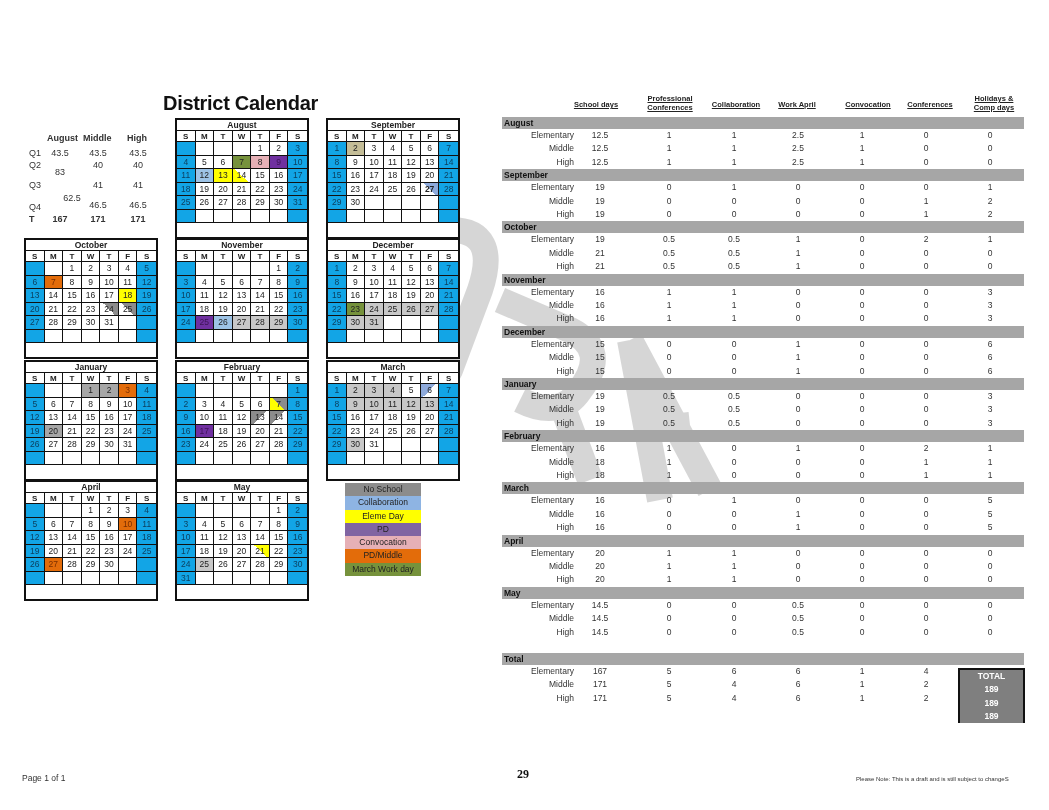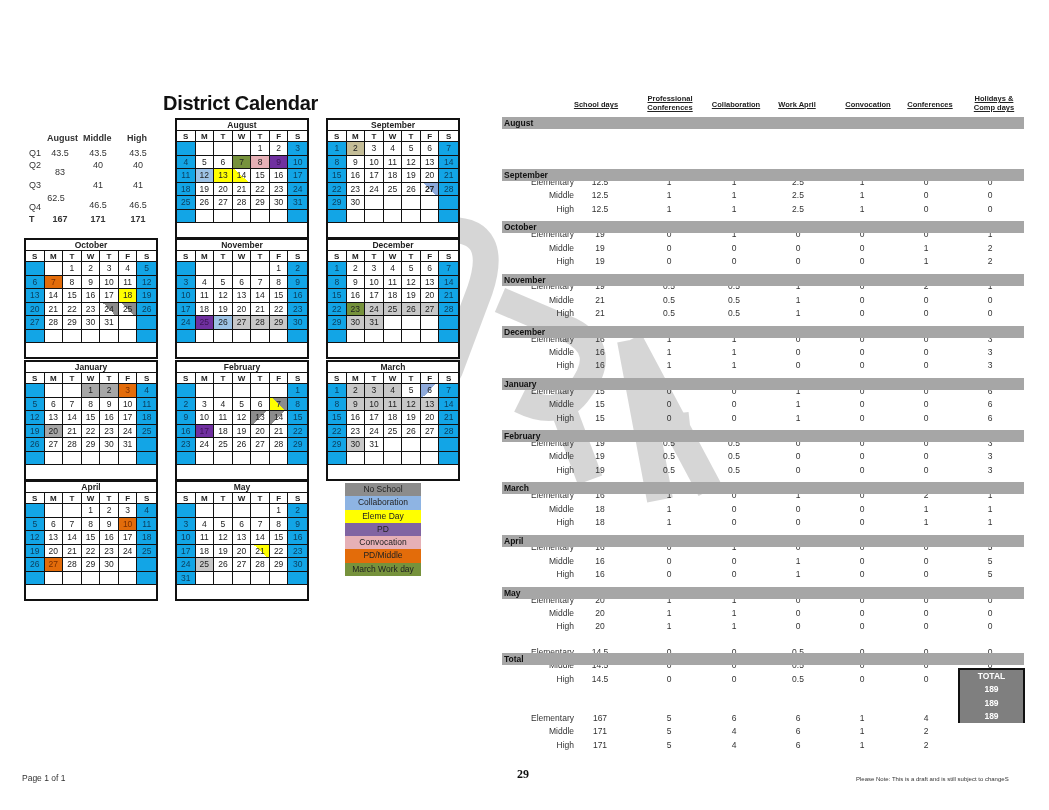--- a/index.html
+++ b/index.html
@@ -43,21 +43,21 @@
   .tri-wdns { background: linear-gradient(45deg, #ffff00 50%, #8c8c8c 50%) !important; }
 
   
   .legend { position: absolute; left: 345px; top: 483px; width: 76px; }
   .legend .li { height: 13.3px; font-size: 8.5px; text-align: center; line-height: 13.3px; color: #222; }
 
   
   .tbl { position: absolute; left: 502px; top: 92px; width: 522px; font-size: 8.5px; }
   .tbl .colhead { position: absolute; top: 0; text-align: center; font-size: 7.5px; font-weight: bold; text-decoration: underline; line-height: 9px; color: #222; }
   .tbl .sec { position: absolute; left: 0; width: 522px; height: 12px; background: #a6a6a6; font-weight: bold; font-size: 8.5px; line-height: 12px; padding-left: 2px; color: #111; }
-  .tbl .row { position: absolute; left: 0; width: 522px; height: 13.4px; line-height: 13.4px; margin-top: 47px; }
+  .tbl .row { position: absolute; left: 0; width: 522px; height: 13.4px; line-height: 13.4px; }
   .tbl .row span { position: absolute; text-align: center; width: 40px; color: #333; }
   .tbl .row .lbl { left: 0; width: 72px; text-align: right; }
   .totalbox { position: absolute; left: 958px; top: 668px; width: 67px; height: 55px; border: 2px solid #111; border-bottom: none; background: #7f7f7f; color: #fff; font-weight: bold; font-size: 8.5px; text-align: center; }
   .totalbox div { height: 13.4px; line-height: 13.4px; }
 
   .footer-left { position: absolute; left: 22px; top: 773px; font-size: 8.5px; color: #333; }
   .footer-mid { position: absolute; left: 517px; top: 767px; font-size: 12px; font-weight: bold; font-family: "Liberation Serif", serif; color: #111; }
   .footer-right { position: absolute; left: 856px; top: 776px; font-size: 6px; color: #333; }
 
   .watermark { position: absolute; left: 330px; top: 200px; width: 470px; height: 330px; pointer-events: none; }
@@ -88,21 +88,21 @@
   <span class="q" style="top:30px">Q2</span>
   <span class="v" style="left:20px;top:37px">83</span>
   <span class="v" style="left:58px;top:30px">40</span>
   <span class="v" style="left:98px;top:30px">40</span>
 
   <span class="q" style="top:50px">Q3</span>
   <span class="v" style="left:58px;top:50px">41</span>
   <span class="v" style="left:98px;top:50px">41</span>
 
   <span class="q" style="top:72px">Q4</span>
-  <span class="v" style="left:16px;top:63px">62.5</span>
+  <span class="v" style="left:32px;top:63px">62.5</span>
   <span class="v" style="left:58px;top:70px">46.5</span>
   <span class="v" style="left:98px;top:70px">46.5</span>
 
   <span class="q" style="top:84px;font-weight:bold">T</span>
   <span class="v" style="left:20px;top:84px;font-weight:bold">167</span>
   <span class="v" style="left:58px;top:84px;font-weight:bold">171</span>
   <span class="v" style="left:98px;top:84px;font-weight:bold">171</span>
   <div class="line"></div>
 </div>
 

